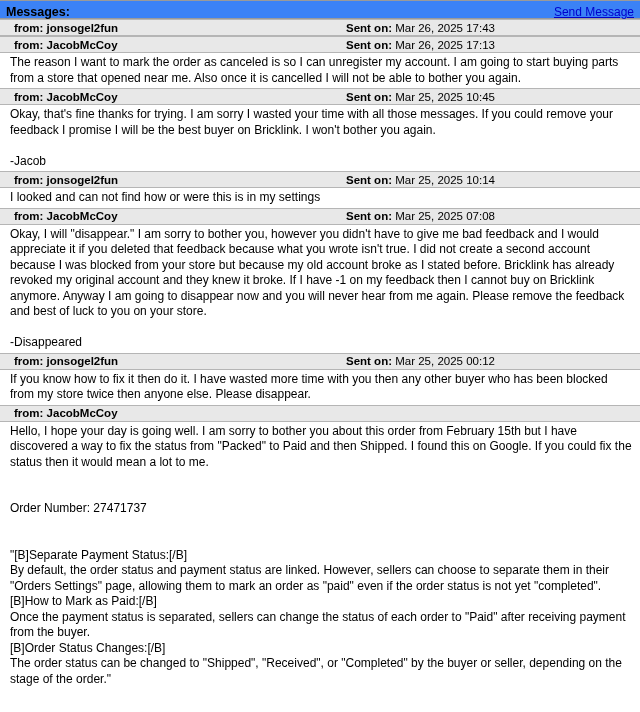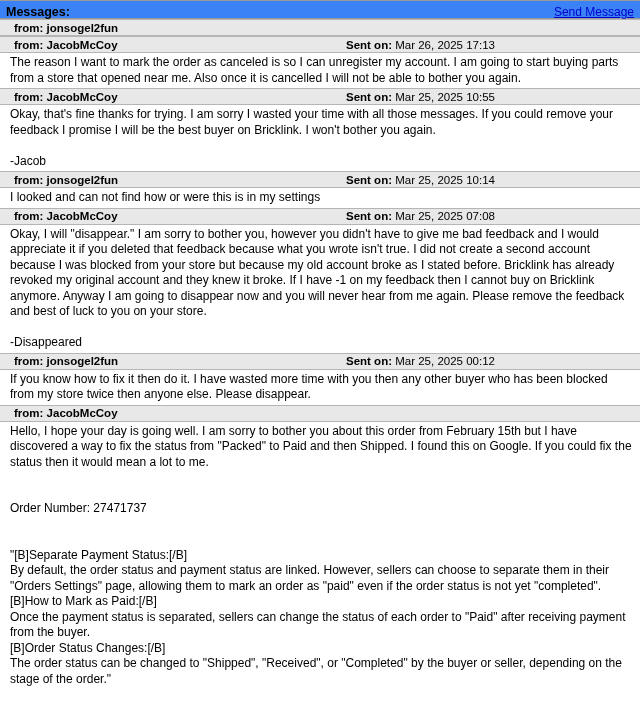--- a/index.html
+++ b/index.html
@@ -96,37 +96,38 @@
 
   <div class="msg-header">
     <span class="title">Messages:</span>
     <span class="send-link">Send Message</span>
   </div>
 
   <div class="msg-block">
     <div class="meta-row">
       <span class="meta-from"><span class="lbl">from:</span> <span class="who">jonsogel2fun</span></span>
       <span class="meta-spacer"></span>
+      <span class="meta-sent"><span class="lbl">Sent on:</span> <span>Mar 26, 2025 17:43</span></span>
     </div>
   </div>
 
   <div class="msg-block">
     <div class="meta-row">
       <span class="meta-from"><span class="lbl">from:</span> <span class="who">JacobMcCoy</span></span>
       <span class="meta-spacer"></span>
       <span class="meta-sent"><span class="lbl">Sent on:</span> <span>Mar 26, 2025 17:13</span></span>
     </div>
     <div class="msg-body">The reason I want to mark the order as canceled is so I can unregister my account. I am going to start buying parts from a store that opened near me. Also once it is cancelled I will not be able to bother you again.</div>
   </div>
 
   <div class="msg-block">
     <div class="meta-row">
       <span class="meta-from"><span class="lbl">from:</span> <span class="who">JacobMcCoy</span></span>
       <span class="meta-spacer"></span>
-      <span class="meta-sent"><span class="lbl">Sent on:</span> <span>Mar 25, 2025 10:55</span></span>
+      <span class="meta-sent"><span class="lbl">Sent on:</span> <span>Mar 25, 2025 10:45</span></span>
     </div>
     <div class="msg-body">Okay, that's fine thanks for trying. I am sorry I wasted your time with all those messages. If you could remove your feedback I promise I will be the best buyer on Bricklink. I won't bother you again.
 
 -Jacob</div>
   </div>
 
   <div class="msg-block">
     <div class="meta-row">
       <span class="meta-from"><span class="lbl">from:</span> <span class="who">jonsogel2fun</span></span>
       <span class="meta-spacer"></span>

